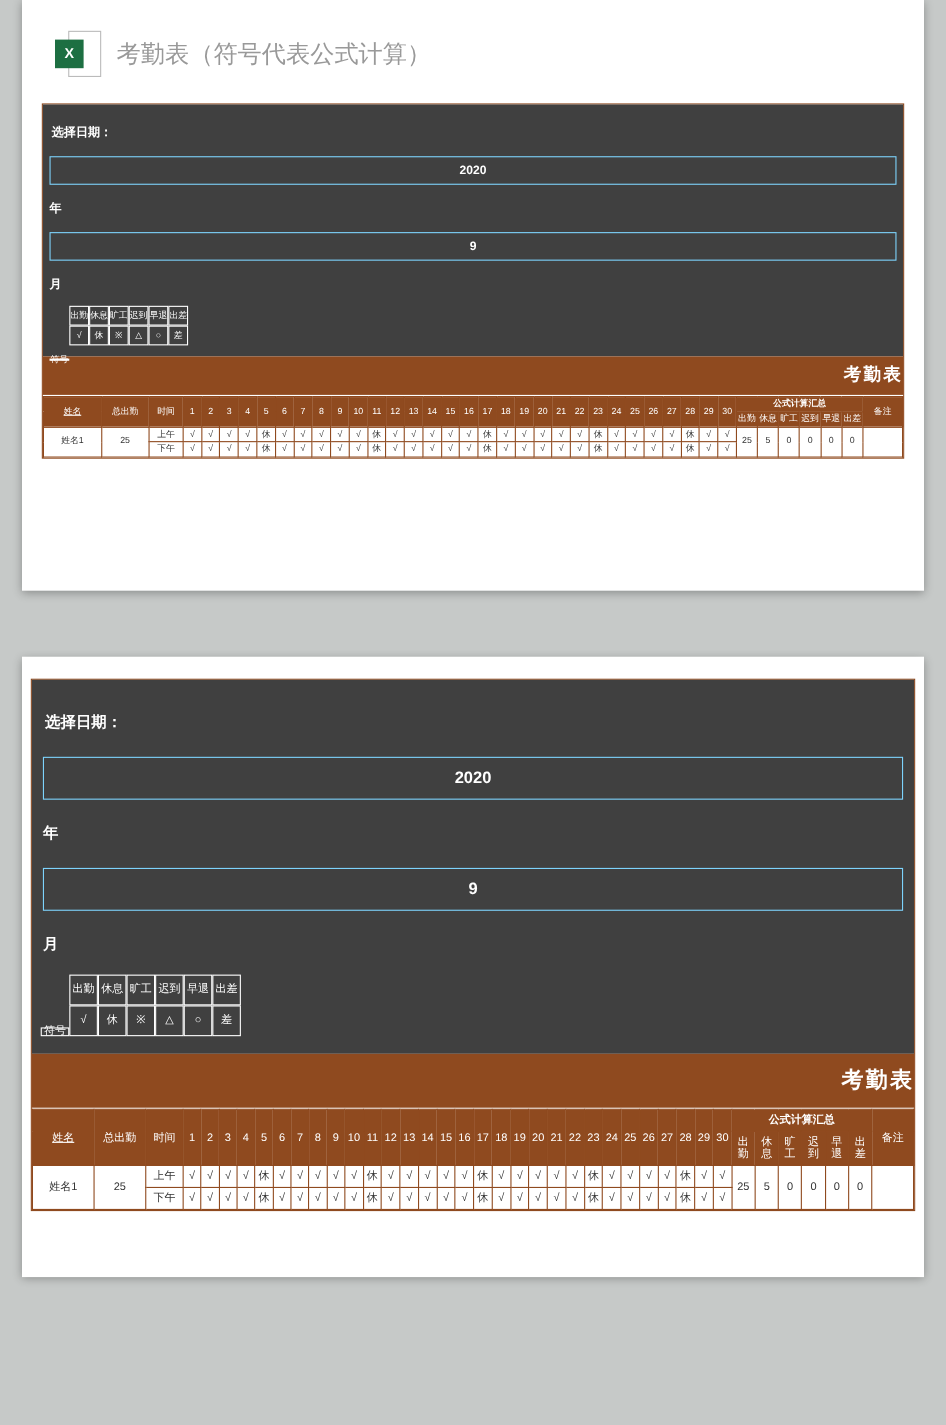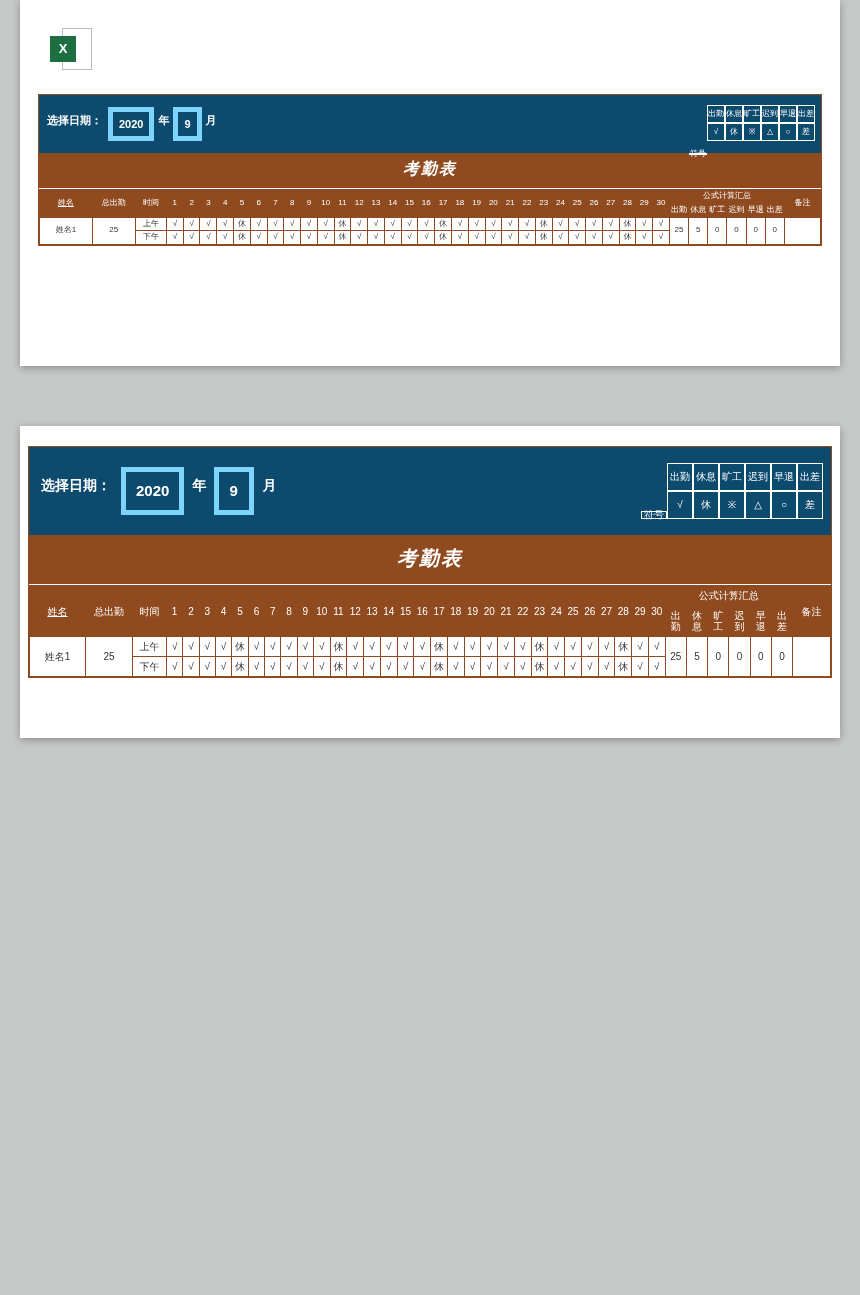--- a/index.html
+++ b/index.html
@@ -45,35 +45,36 @@
     font: bold 13px/26px sans-serif;
     text-align: center;
   }
   .doc-title { font-size: 22px; color: #999; }
 
   .sheet {
     margin: 0 18px;
     border: 1px solid #8f4a1f;
   }
   .hdr-strip {
-    background: #0c4a6e;
+    background: #404040;
     color: #fff;
     display: flex;
     align-items: stretch;
     padding: 8px 4px;
+    flex-direction: column;
   }
   .sel-label { font-weight: bold; font-size: 11px; padding: 10px 4px; white-space: nowrap; }
   .sel-box {
-    border: 5px solid #7dd3fc;
+    border: 1px solid #7dd3fc;
     padding: 6px 6px;
     margin: 4px 2px;
     font-weight: bold;
     font-size: 11px;
     min-width: 28px;
-    text-align: left;
+    text-align: center;
   }
   .sel-unit { font-weight: bold; font-size: 11px; padding: 10px 2px; }
   .flex-grow { flex: 1; }
   .legend {
     display: grid;
     grid-template-columns: 18px repeat(6, 18px);
     grid-template-rows: 18px 18px;
     border-collapse: collapse;
     margin: 2px 2px;
   }
@@ -84,46 +85,45 @@
     justify-content: center;
     font-size: 8px;
     line-height: 1;
     text-align: center;
   }
   .legend .rowspan { grid-row: 1 / span 2; margin-top: 48px; }
 
   .sheet-title {
     background: #8f4a1f;
     color: #fff;
-    text-align: center;
+    text-align: right;
     font-weight: bold;
     font-size: 16px;
     padding: 6px 0 8px 0;
     letter-spacing: 2px;
     border-bottom: 1px solid #fff;
-    font-style: italic;
   }
 
   table.att {
     width: 100%;
     border-collapse: collapse;
     font-size: 8px;
   }
   table.att th, table.att td {
     border: 0.5px solid #8f4a1f;
     text-align: center;
     padding: 2px 1px;
     line-height: 1.1;
   }
   table.att thead th {
     background: #8f4a1f;
     color: #fff;
     font-weight: normal;
   }
-  table.att thead th.calc { font-weight: normal; }
+  table.att thead th.calc { font-weight: bold; }
   table.att tbody td { background: #fff; color: #333; }
   .name-col { width: 44px; text-decoration: underline; }
   .tot-col { width: 36px; }
   .per-col { width: 26px; }
   .day-col { width: 14px; }
   .calc-col { width: 16px; }
   .note-col { width: 30px; }
 
   
   .page2 .sheet { margin: 0 8px; }
@@ -145,20 +145,21 @@
 </style>
 </head>
 <body>
 
 <div class="page page1">
   <div class="title-bar">
     <div class="xls-icon">
       <div class="body"></div>
         <div class="badge">X</div>
     </div>
+    <div class="doc-title">考勤表（符号代表公式计算）</div>
   </div>
 
   <div class="sheet">
     <div class="hdr-strip">
       <div class="sel-label">选择日期：</div>
       <div class="sel-box">2020</div>
       <div class="sel-unit">年</div>
       <div class="sel-box">9</div>
       <div class="sel-unit">月</div>
       <div class="flex-grow"></div>

